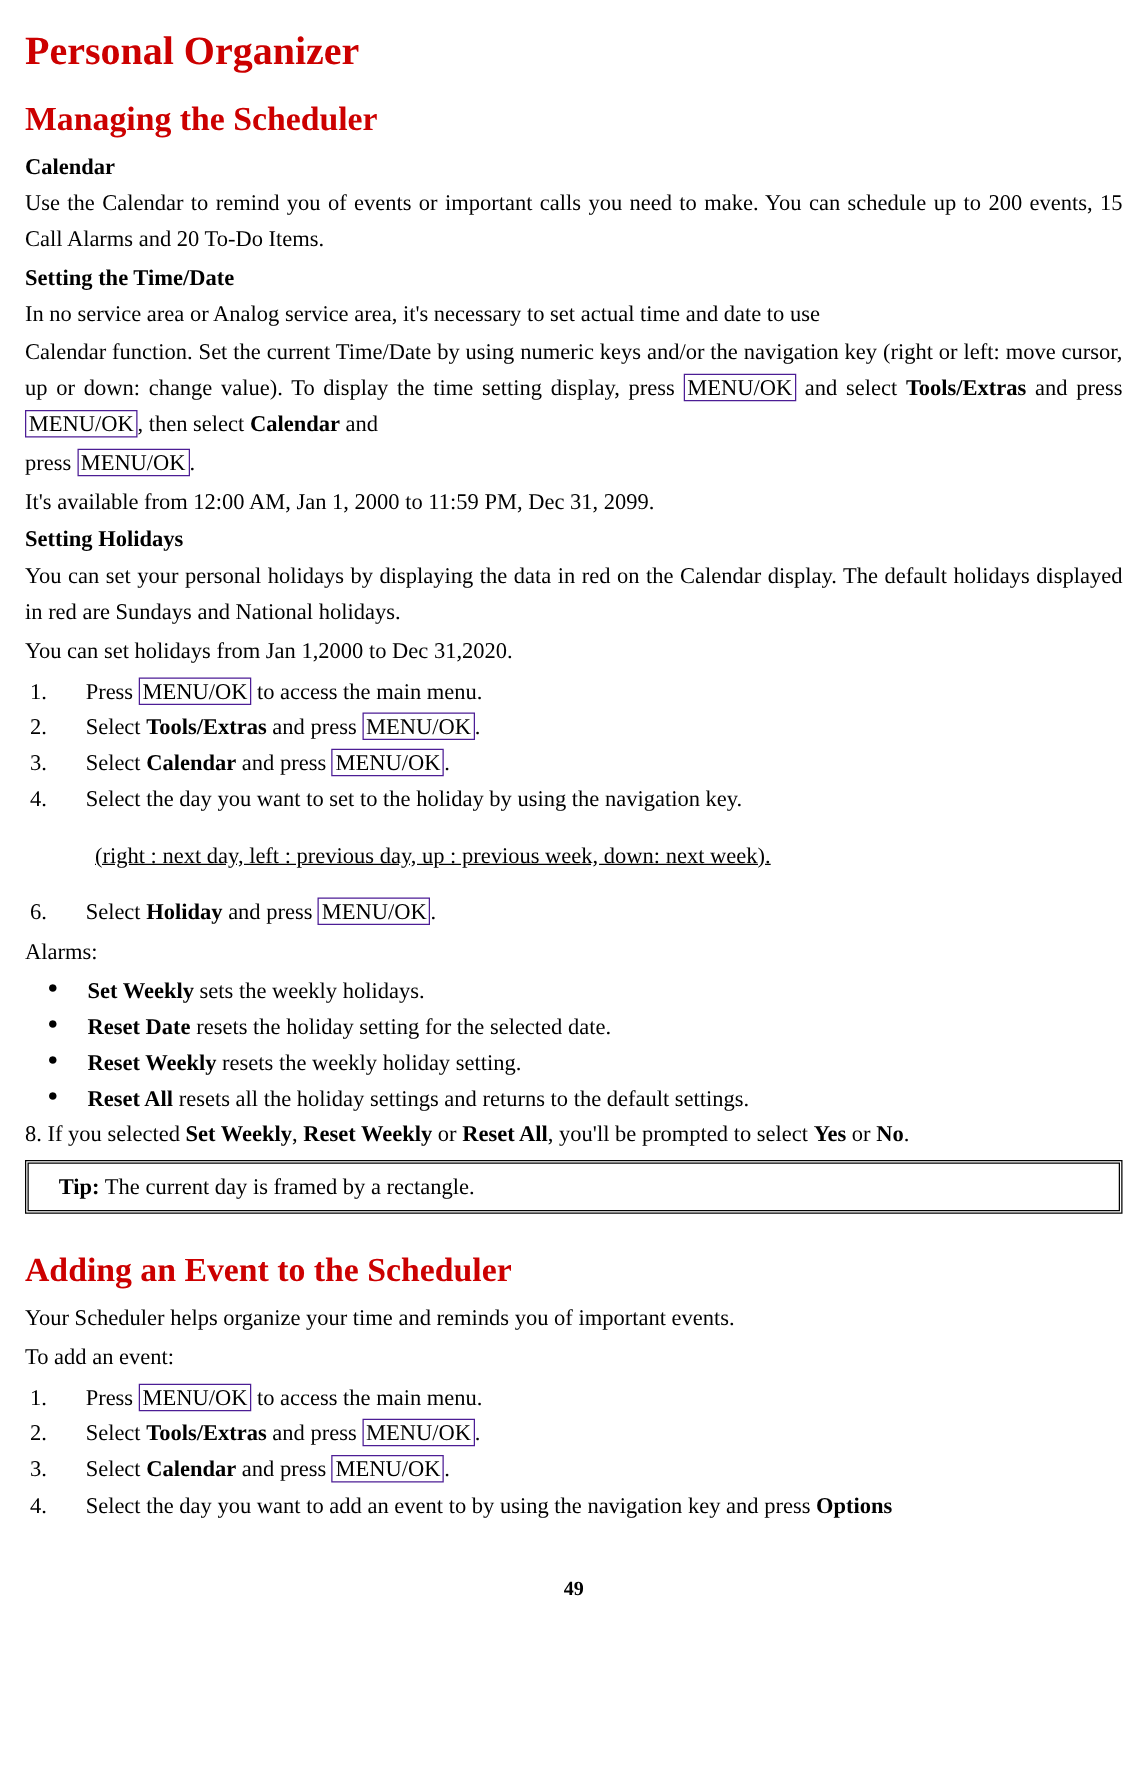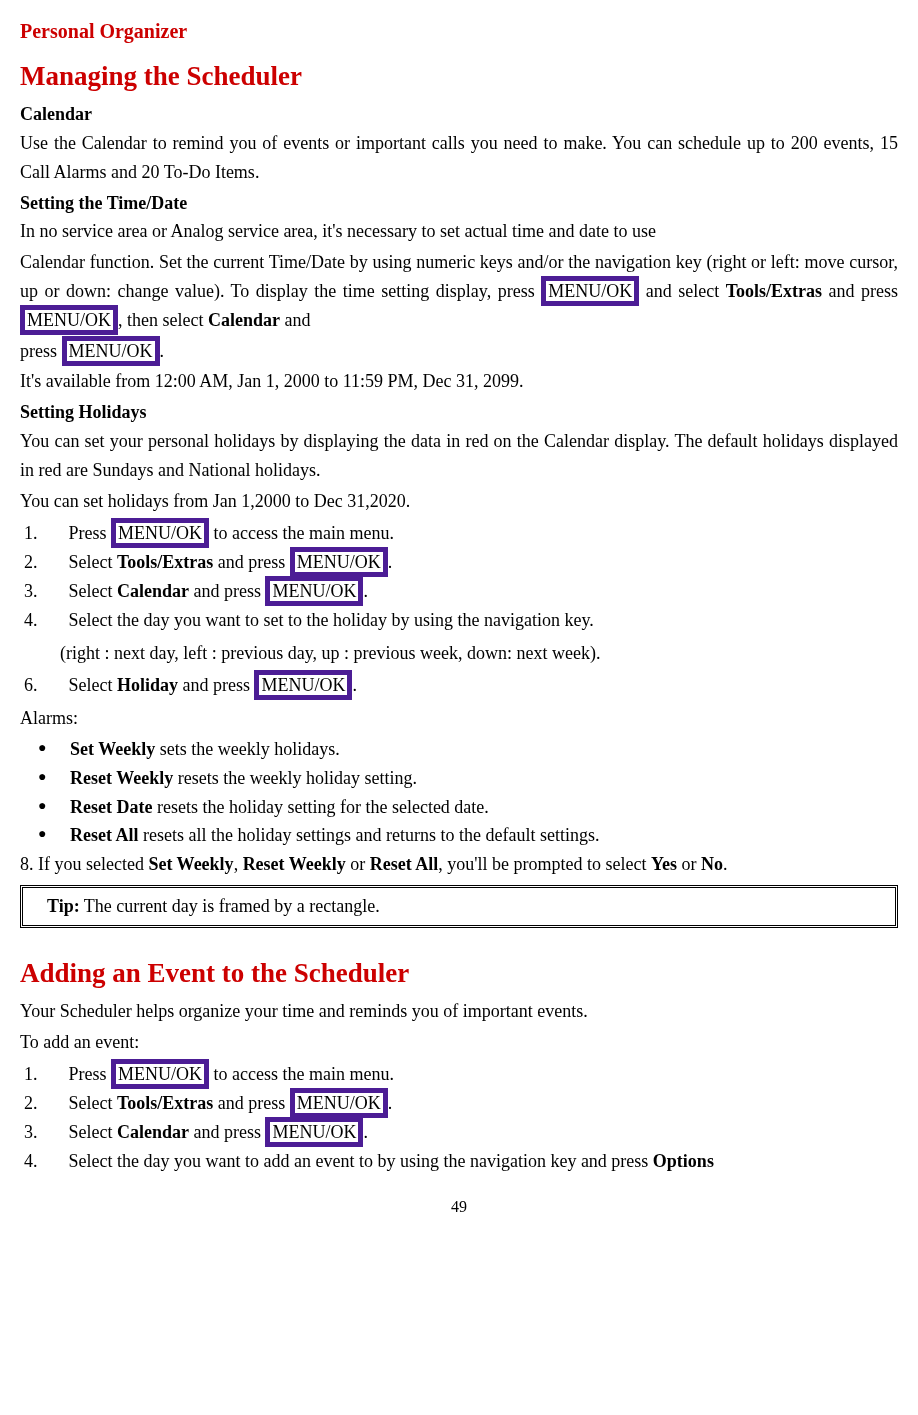--- a/index.html
+++ b/index.html
@@ -7,21 +7,21 @@
       font-size: 18px;
       line-height: 1.6;
       color: #000;
       max-width: 918px;
       margin: 0;
       padding: 15px 20px 20px 20px;
       box-sizing: border-box;
     }
     .title-main {
       color: #cc0000;
-      font-size: 20px;
+      font-size: 32px;
       font-weight: bold;
       margin-bottom: 8px;
     }
     .title-section {
       color: #cc0000;
       font-size: 27px;
       font-weight: bold;
       margin-top: 4px;
       margin-bottom: 2px;
     }
@@ -31,21 +31,21 @@
       margin-top: 2px;
     }
     .para {
       text-align: justify;
       margin: 0 0 2px 0;
     }
     .bold {
       font-weight: bold;
     }
     .boxed {
-      border: 5px solid #4c1d95;
+      border: 1px solid #4c1d95;
       padding: 0 2px;
       display: inline;
     }
     ol.numbered {
       list-style: none;
       padding-left: 0;
       margin: 4px;
     }
     ol.numbered li {
       padding-left: 40px;
@@ -53,21 +53,22 @@
       margin: 0;
     }
     ol.numbered li::before {
       content: attr(data-num) ".";
       display: inline-block;
       width: 40px;
       text-indent: 0;
     }
     .indent-sub {
       padding-left: 40px;
-      margin:0;
+      margin:16px;
+      text-decoration:underline;
     }
     ul.bullets {
       list-style: none;
       padding-left: 0;
       margin: 0;
     }
     ul.bullets li {
       padding-left: 50px;
       position: relative;
     }
@@ -78,22 +79,23 @@
       font-size: 14px;
       top: 2px;
     }
     .tip-box {
       border: 3px double #000;
       padding: 4px 24px;
       margin: 6px 0 14px 0;
     }
     .page-number {
       text-align: center;
-      margin-top: 18px;
+      margin-top: 40px;
       font-size: 16px;
+      font-weight: bold;
     }
     .spacer {
       height: 6px;
     }
   </style>
 </head>
 <body>
 
 <div class="title-main">Personal Organizer</div>
 
@@ -133,22 +135,22 @@
 <p class="indent-sub">(right : next day, left : previous day, up : previous week, down: next week).</p>
 <ol class="numbered">
   <li data-num="6">
     <span>Select </span><span class="bold">Holiday</span><span> and press </span><span class="boxed">MENU/OK</span><span>.</span>
   </li>
 </ol>
 
 <p class="para">Alarms:</p>
 <ul class="bullets">
   <li><span class="bold">Set Weekly</span><span> sets the weekly holidays.</span></li>
+  <li><span class="bold">Reset Date</span><span> resets the holiday setting for the selected date.</span></li>
   <li><span class="bold">Reset Weekly</span><span> resets the weekly holiday setting.</span></li>
-  <li><span class="bold">Reset Date</span><span> resets the holiday setting for the selected date.</span></li>
   <li><span class="bold">Reset All</span><span> resets all the holiday settings and returns to the default settings.</span></li>
 </ul>
 
 <p class="para">
   <span>8. If you selected </span><span class="bold">Set Weekly</span><span>, </span><span class="bold">Reset Weekly</span><span> or </span><span class="bold">Reset All</span><span>, you'll be prompted to select </span><span class="bold">Yes</span><span> or </span><span class="bold">No</span><span>.</span>
 </p>
 
 <div class="tip-box">
   <span class="bold">Tip:</span><span> The current day is framed by a rectangle.</span>
 </div>

